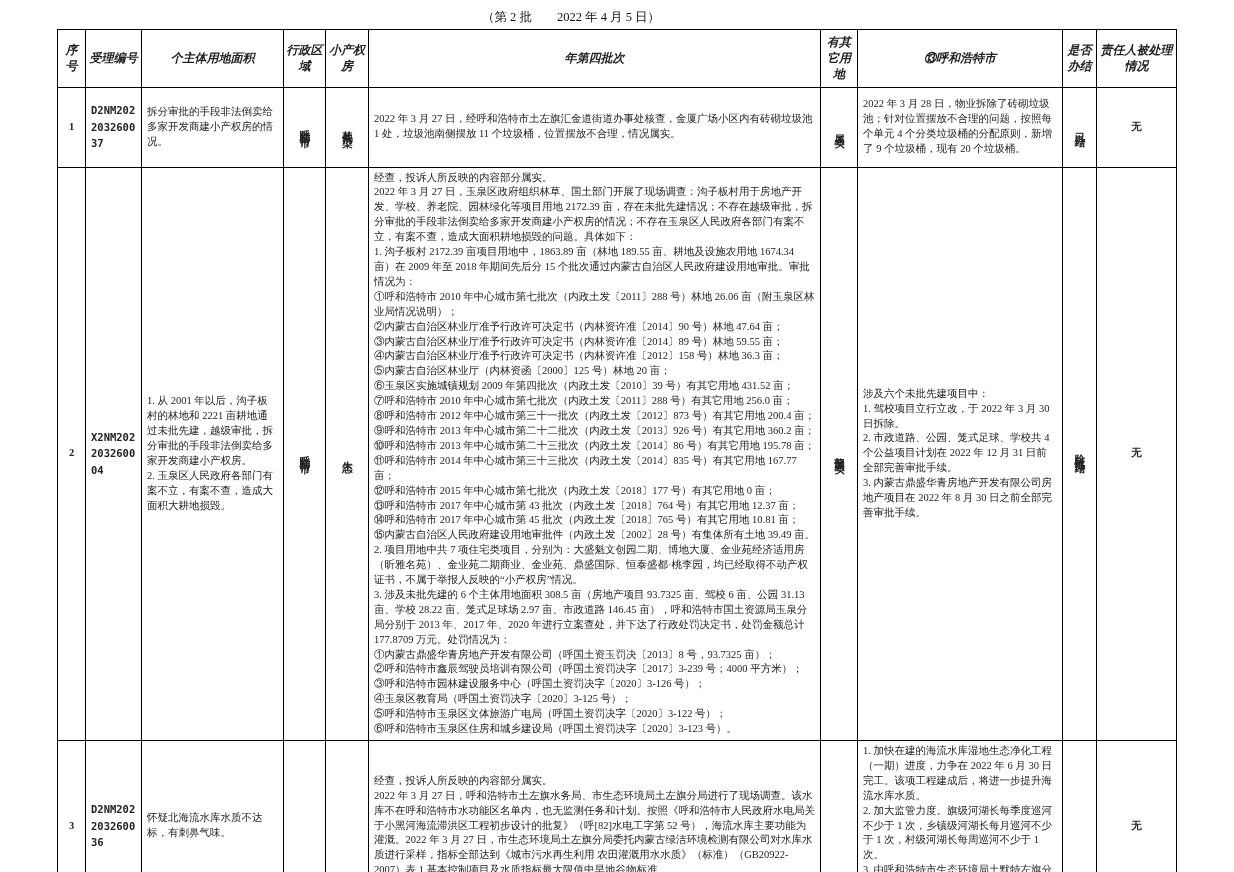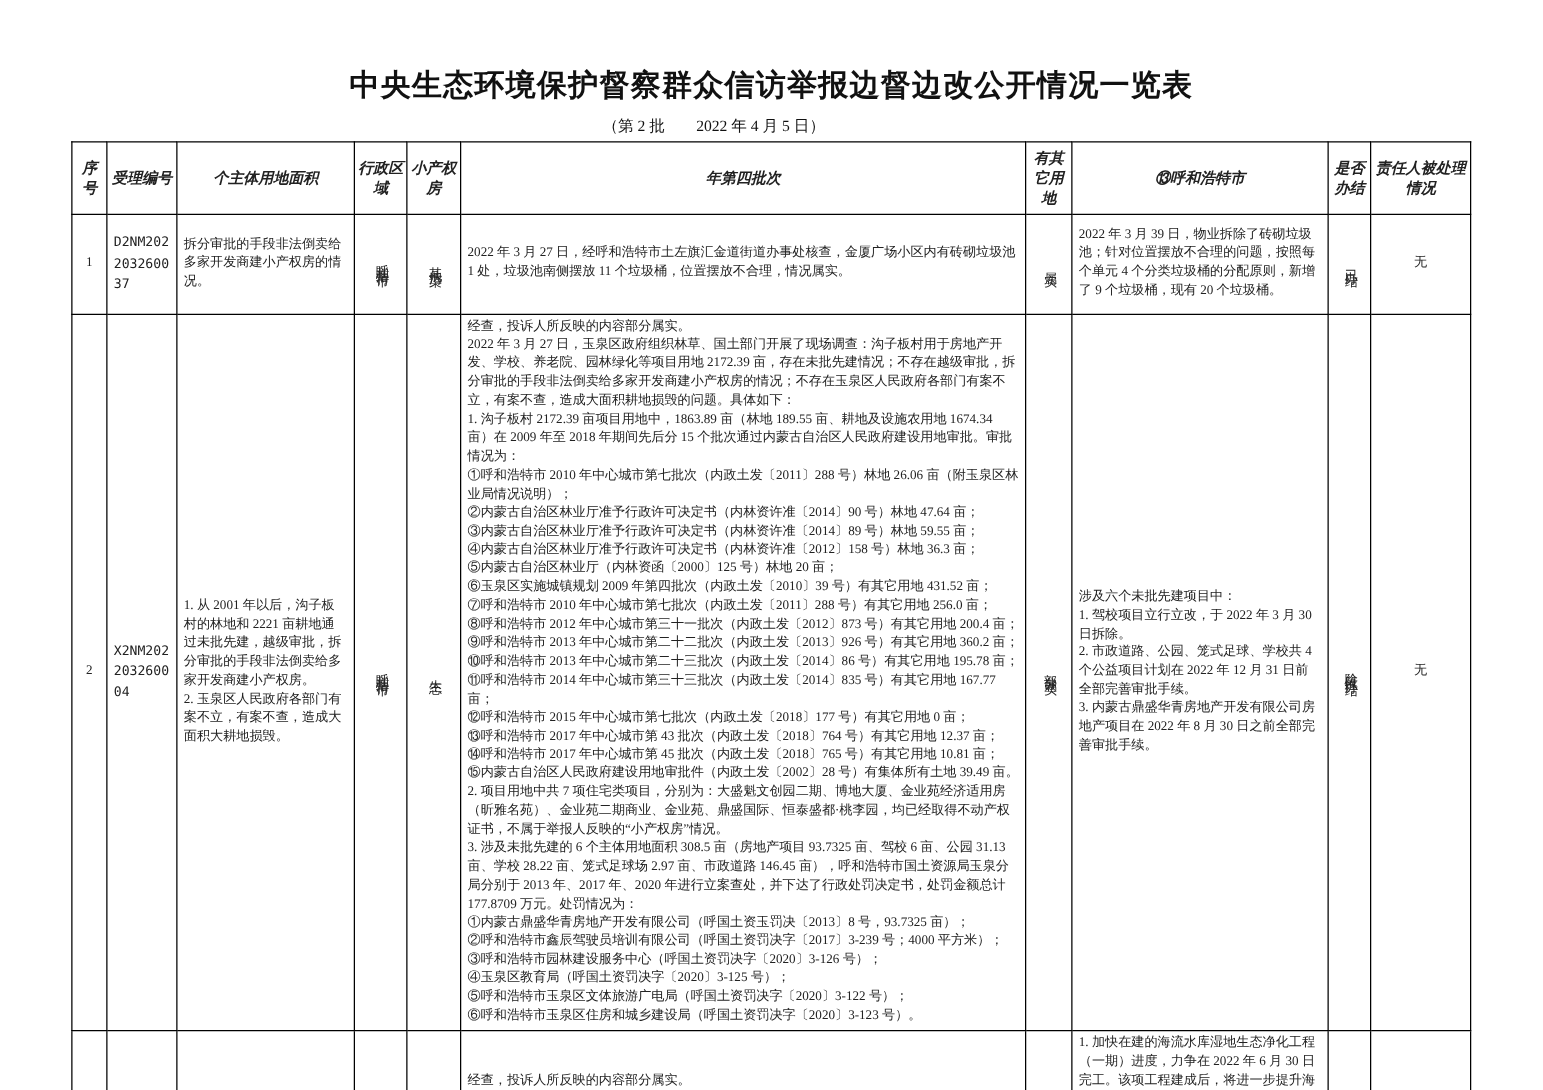--- a/index.html
+++ b/index.html
@@ -7,37 +7,36 @@
   .doc-page{width:1234px;height:872px;overflow:hidden;background:#fff;position:relative;}
   .doc-title{margin:0;padding-top:52px;text-align:center;font-size:24px;font-weight:bold;
     letter-spacing:1px;font-family:"Liberation Sans", sans-serif;}
   .doc-subtitle{text-align:center;padding-right:92px;font-size:12.5px;margin-top:9px;margin-bottom:3px;}
   table.disclosure{border-collapse:collapse;table-layout:fixed;width:1120px;margin-left:57px;}
   table.disclosure th, table.disclosure td{border:1px solid #000;vertical-align:middle;
     font-size:10.5px;line-height:1.42;padding:3px 5px;box-sizing:border-box;color:#222;}
   table.disclosure th{font-size:12px;font-weight:bold;text-align:center;line-height:1.35;
     padding:4px 2px;font-family:"Liberation Sans", sans-serif;}
   thead tr{height:44px;font-style:italic;}
-  .c-center{text-align:center;}
+  .c-center{text-align:center;font-weight:bold;}
   .c-left{text-align:left;}
   .pre{white-space:pre-line;}
   .vtext{display:inline-block;writing-mode:vertical-rl;text-orientation:upright;
     letter-spacing:2px;line-height:1.15;max-height:150px;}
   .num{font-family:"DejaVu Sans Mono", monospace;display:inline-block;width:48px;
     word-break:break-all;text-align:left;font-size:10.5px;line-height:1.6;}
   col.c1{width:28px;} col.c2{width:56px;} col.c3{width:142px;} col.c4{width:42px;}
   col.c5{width:43px;} col.c6{width:452px;} col.c7{width:37px;} col.c8{width:205px;}
   col.c9{width:34px;} col.c10{width:80px;}
   tr.r1{height:80px;} tr.r3{height:126px;}
 </style>
 </head>
 <body>
 
 <div class="doc-page">
-  <h1 class="doc-title">中央生态环境保护督察群众信访举报边督边改公开情况一览表</h1>
   <div class="doc-subtitle">（第 2 批　　2022 年 4 月 5 日）</div>
 
   <table class="disclosure">
     <colgroup>
       <col class="c1">
         <col class="c2">
         <col class="c3">
         <col class="c4">
         <col class="c5">
       <col class="c6">
@@ -62,21 +61,21 @@
     </thead>
     <tbody>
       <tr class="r1">
         <td class="c-center">1</td>
         <td class="c-center"><span class="num">D2NM202203260037</span></td>
         <td class="c-left pre">拆分审批的手段非法倒卖给多家开发商建小产权房的情况。</td>
         <td class="c-center"><span class="vtext">呼和浩特市</span></td>
         <td class="c-center"><span class="vtext">其他污染</span></td>
         <td class="c-left pre">2022 年 3 月 27 日，经呼和浩特市土左旗汇金道街道办事处核查，金厦广场小区内有砖砌垃圾池 1 处，垃圾池南侧摆放 11 个垃圾桶，位置摆放不合理，情况属实。</td>
         <td class="c-center"><span class="vtext">属实</span></td>
-        <td class="c-left pre">2022 年 3 月 39 日，物业拆除了砖砌垃圾池；针对位置摆放不合理的问题，按照每个单元 4 个分类垃圾桶的分配原则，新增了 9 个垃圾桶，现有 20 个垃圾桶。</td>
+        <td class="c-left pre">2022 年 3 月 28 日，物业拆除了砖砌垃圾池；针对位置摆放不合理的问题，按照每个单元 4 个分类垃圾桶的分配原则，新增了 9 个垃圾桶，现有 20 个垃圾桶。</td>
         <td class="c-center"><span class="vtext">已办结</span></td>
         <td class="c-center">无</td>
       </tr>
       <tr>
         <td class="c-center">2</td>
         <td class="c-center"><span class="num">X2NM202203260004</span></td>
         <td class="c-left pre">1. 从 2001 年以后，沟子板村的林地和 2221 亩耕地通过未批先建，越级审批，拆分审批的手段非法倒卖给多家开发商建小产权房。
 2. 玉泉区人民政府各部门有案不立，有案不查，造成大面积大耕地损毁。</td>
         <td class="c-center"><span class="vtext">呼和浩特市</span></td>
         <td class="c-center"><span class="vtext">生态</span></td>

